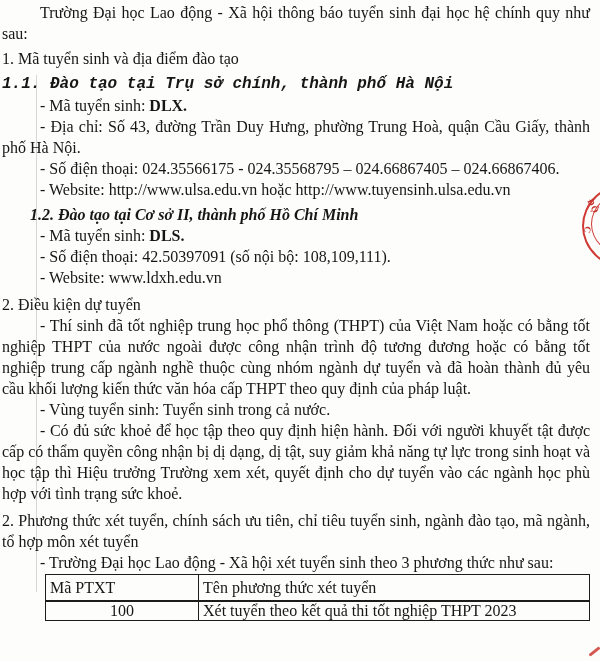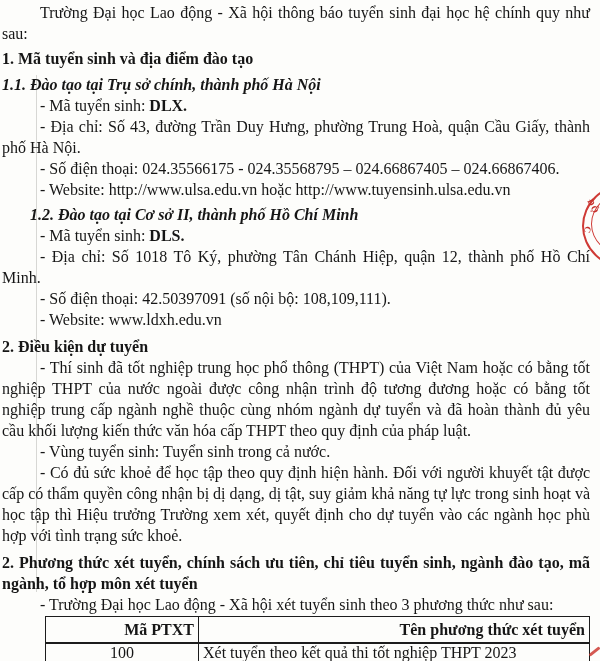--- a/index.html
+++ b/index.html
@@ -8,24 +8,24 @@
     background: #fdfdfb;
     font-family: "Liberation Serif", "DejaVu Serif", serif;
     font-size: 16px; line-height: 21px;
     color: #161616;
     position: relative;
     overflow: hidden;
   }
   .page { padding: 2px 10px 0 2px; position: relative; }
   p { margin: 0; text-align: justify; }
   .indent { text-indent: 38px; }
-  .h-bold { font-weight: bold; }
+  .h-bold { font-weight: normal; }
   .h-bolditalic { font-weight: bold; font-style: italic; }
   .h1-sec { margin-top: 4px; }
-  .h11-sec { margin-top: 5px; }
+  .h11-sec { margin-top: 5px; font-family: Liberation Mono, monospace; }
   .h12-sec { margin-top: 4px; margin-left: 28px; }
   .h2-sec { margin-top: 6px; }
   .h3-sec { margin-top: 6px; }
   b.code { font-weight: bold; }
 
   
   .margin-line {
     position: absolute; left: 36px; top: 75px;
     width: 1px; height: 517px;
     background: #c9c9c7; opacity: .75;
@@ -37,21 +37,21 @@
     margin: 1px 0 0 43px;
     width: 545px;
     table-layout: fixed;
   }
   table.methods th, table.methods td {
     border: 1px solid #1c1c1c;
     padding: 0 4px;
     overflow: hidden; white-space: nowrap;
   }
   table.methods th {
-    height: 25px; font-weight: bold; text-align: right;
+    height: 25px; font-weight: normal; text-align: left;
     border-bottom-width: 2px;
   }
   table.methods td { height: 18px; line-height: 18px; margin-top: 32px; }
   .col-code { width: 153px; }
   td.cell-code { text-align: center; }
   td.cell-name { text-align: left; padding-left: 14px; }
 
   
   .stamp { position: absolute; left: 582px; top: 184px; width: 90px; height: 86px;
            pointer-events: none; }
@@ -91,21 +91,20 @@
   <p class="h-bold h1-sec">1. Mã tuyển sinh và địa điểm đào tạo</p>
 
   <p class="h-bolditalic h11-sec">1.1. Đào tạo tại Trụ sở chính, thành phố Hà Nội</p>
   <p class="indent"><span>- Mã tuyển sinh: </span><b class="code">DLX.</b></p>
   <p class="indent">- Địa chỉ: Số 43, đường Trần Duy Hưng, phường Trung Hoà, quận Cầu Giấy, thành phố Hà Nội.</p>
   <p class="indent">- Số điện thoại: 024.35566175 - 024.35568795 – 024.66867405 – 024.66867406.</p>
   <p class="indent">- Website: http://www.ulsa.edu.vn hoặc http://www.tuyensinh.ulsa.edu.vn</p>
 
   <p class="h-bolditalic h12-sec">1.2. Đào tạo tại Cơ sở II, thành phố Hồ Chí Minh</p>
   <p class="indent"><span>- Mã tuyển sinh: </span><b class="code">DLS.</b></p>
-  <p class="indent">- Địa chỉ: Số 1018 Tô Ký, phường Tân Chánh Hiệp, quận 12, thành phố Hồ Chí Minh.</p>
   <p class="indent">- Số điện thoại: 42.50397091 (số nội bộ: 108,109,111).</p>
   <p class="indent">- Website: www.ldxh.edu.vn</p>
 
   <p class="h-bold h2-sec">2. Điều kiện dự tuyển</p>
   <p class="indent">- Thí sinh đã tốt nghiệp trung học phổ thông (THPT) của Việt Nam hoặc có bằng tốt nghiệp THPT của nước ngoài được công nhận trình độ tương đương hoặc có bằng tốt nghiệp trung cấp ngành nghề thuộc cùng nhóm ngành dự tuyển và đã hoàn thành đủ yêu cầu khối lượng kiến thức văn hóa cấp THPT theo quy định của pháp luật.</p>
   <p class="indent">- Vùng tuyển sinh: Tuyển sinh trong cả nước.</p>
   <p class="indent">- Có đủ sức khoẻ để học tập theo quy định hiện hành. Đối với người khuyết tật được cấp có thẩm quyền công nhận bị dị dạng, dị tật, suy giảm khả năng tự lực trong sinh hoạt và học tập thì Hiệu trưởng Trường xem xét, quyết định cho dự tuyển vào các ngành học phù hợp với tình trạng sức khoẻ.</p>
 
   <p class="h-bold h3-sec">2. Phương thức xét tuyển, chính sách ưu tiên, chỉ tiêu tuyển sinh, ngành đào tạo, mã ngành, tổ hợp môn xét tuyển</p>
   <p class="indent">- Trường Đại học Lao động - Xã hội xét tuyển sinh theo 3 phương thức như sau:</p>

